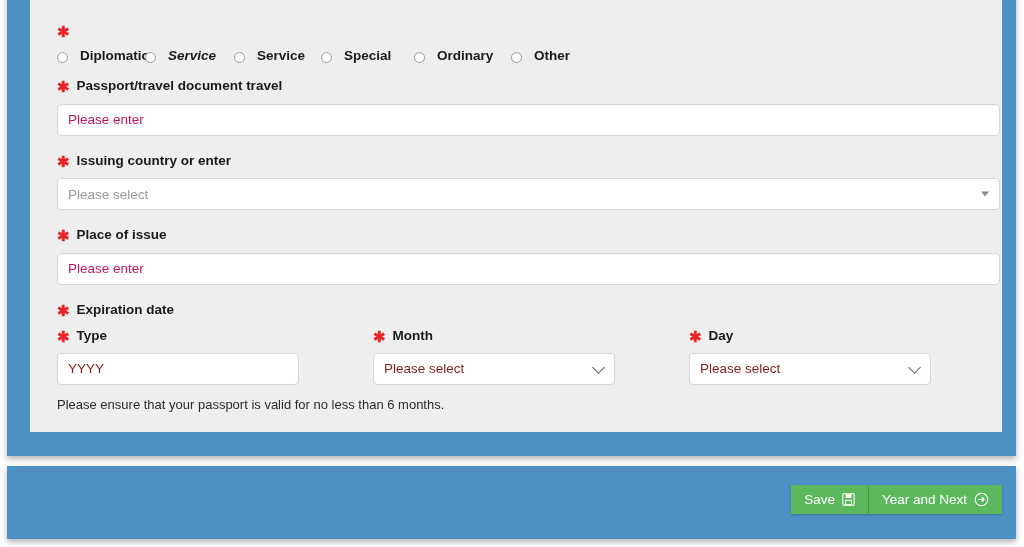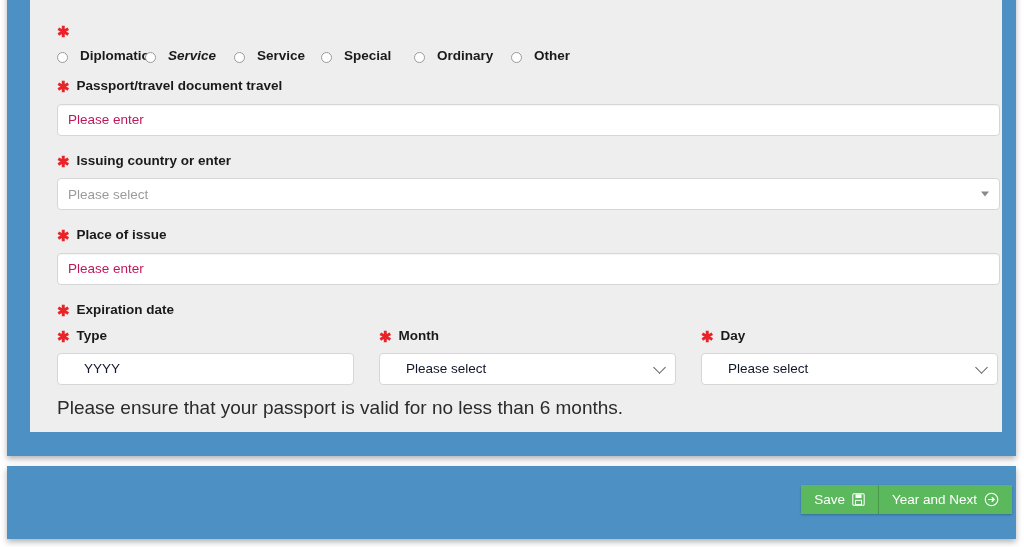--- a/index.html
+++ b/index.html
@@ -169,67 +169,67 @@
   
   .date-row {
     display: flex;
     gap: 25px;
     margin-top: 2px;
   }
   .date-col { width: 297px; }
   .date-col .field-label { margin-bottom: 10px; }
 
   .date-input {
-    width: 297px;
+    width: 242px;
     height: 32px;
     background: #ffffff;
     border: 1px solid #d6d6d6;
     border-radius: 4px;
     box-sizing: border-box;
     display: flex;
     align-items: center;
-    padding: 0 26px;
-    font-size: 13.5px;
-    color: #0f172a;
+    padding: 0 10px;
+    font-size: 13.5px;
+    color: #7f1d1d;
     position: relative;
   }
   .chev {
     position: absolute;
     right: 11px;
     top: 50%;
     width: 8px;
     height: 8px;
     margin-top: -6px;
     border-right: 1.6px solid #5f5f5f;
     border-bottom: 1.6px solid #5f5f5f;
     transform: rotate(45deg);
   }
 
   .helper-text {
-    font-size: 19px;
+    font-size: 13px;
     color: #2b2b2b;
     margin-top: 12px;
     font-weight: 400;
   }
 
   
   .footer-bar {
     position: absolute;
     left: 7px;
     top: 466px;
     width: 1009px;
     height: 73px;
     background: #4c90c4;
     box-shadow: 0 3px 6px rgba(0,0,0,0.30);
     box-sizing: border-box;
   }
 
   .footer-buttons {
     position: absolute;
-    right: 4px;
+    right: 14px;
     top: 19px;
     display: flex;
   }
 
   .btn {
     height: 29px;
     background: #5cb85c;
     color: #ffffff;
     font-size: 13.5px;
     border: none;

